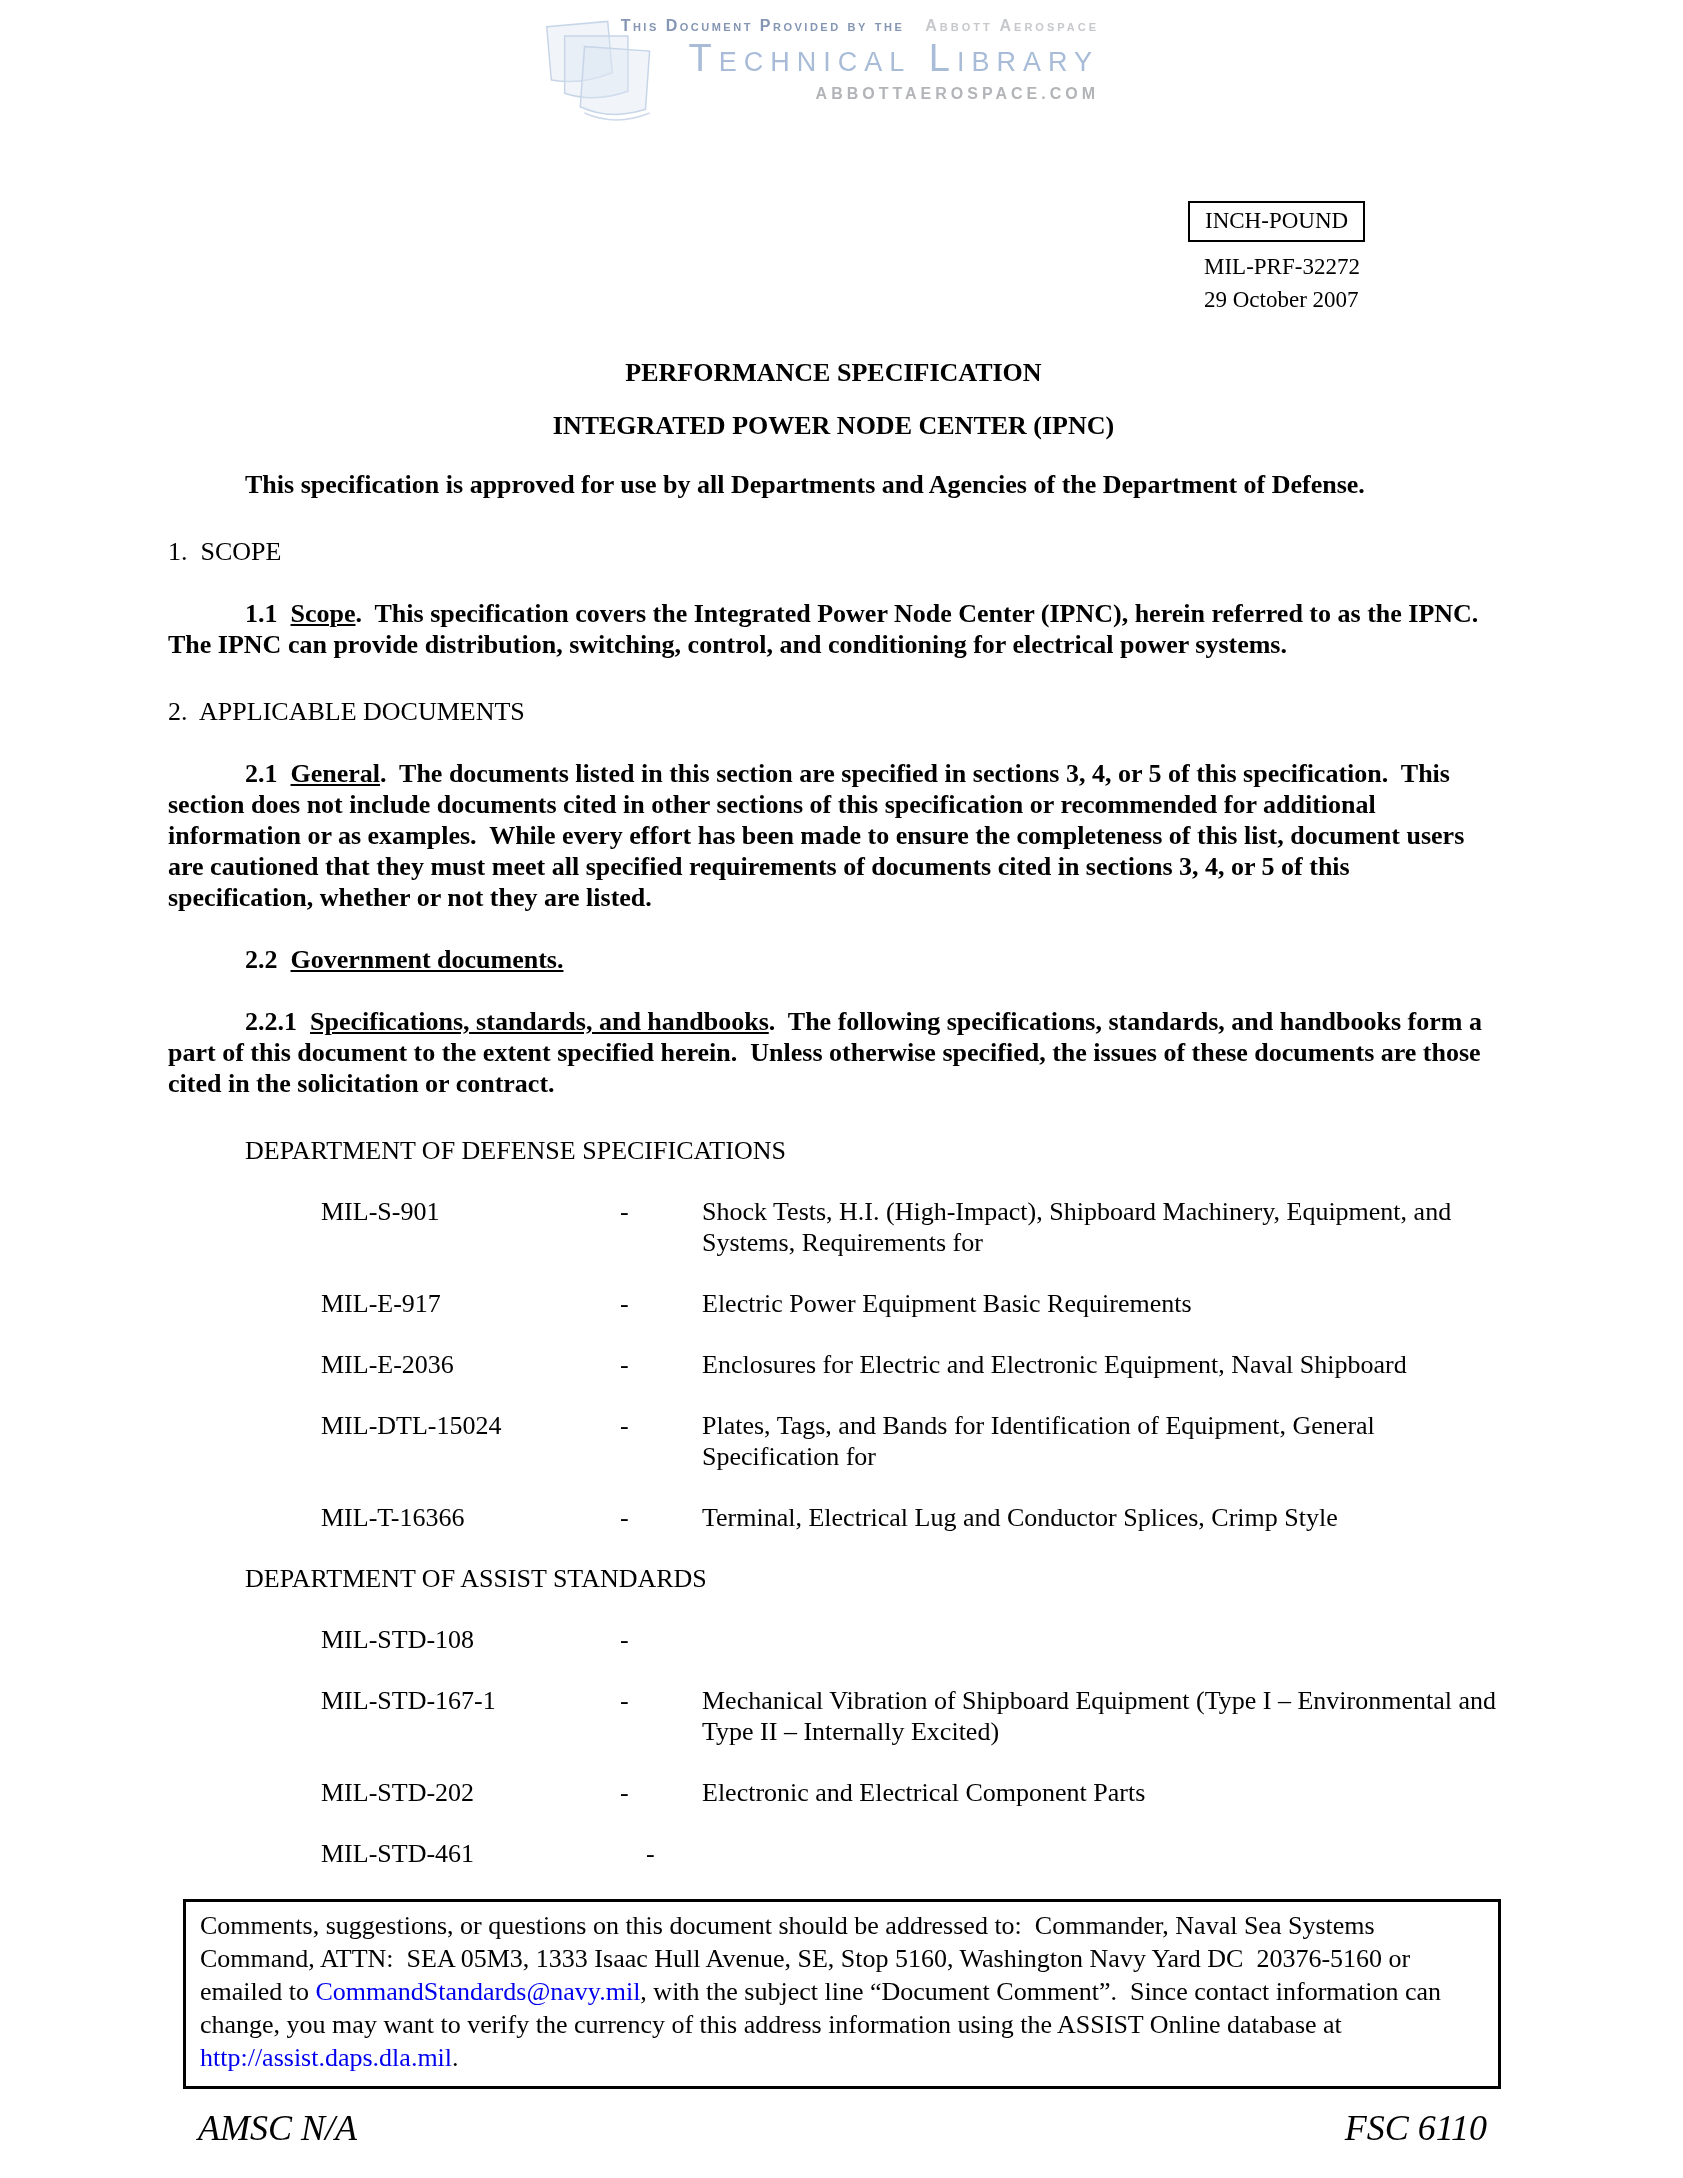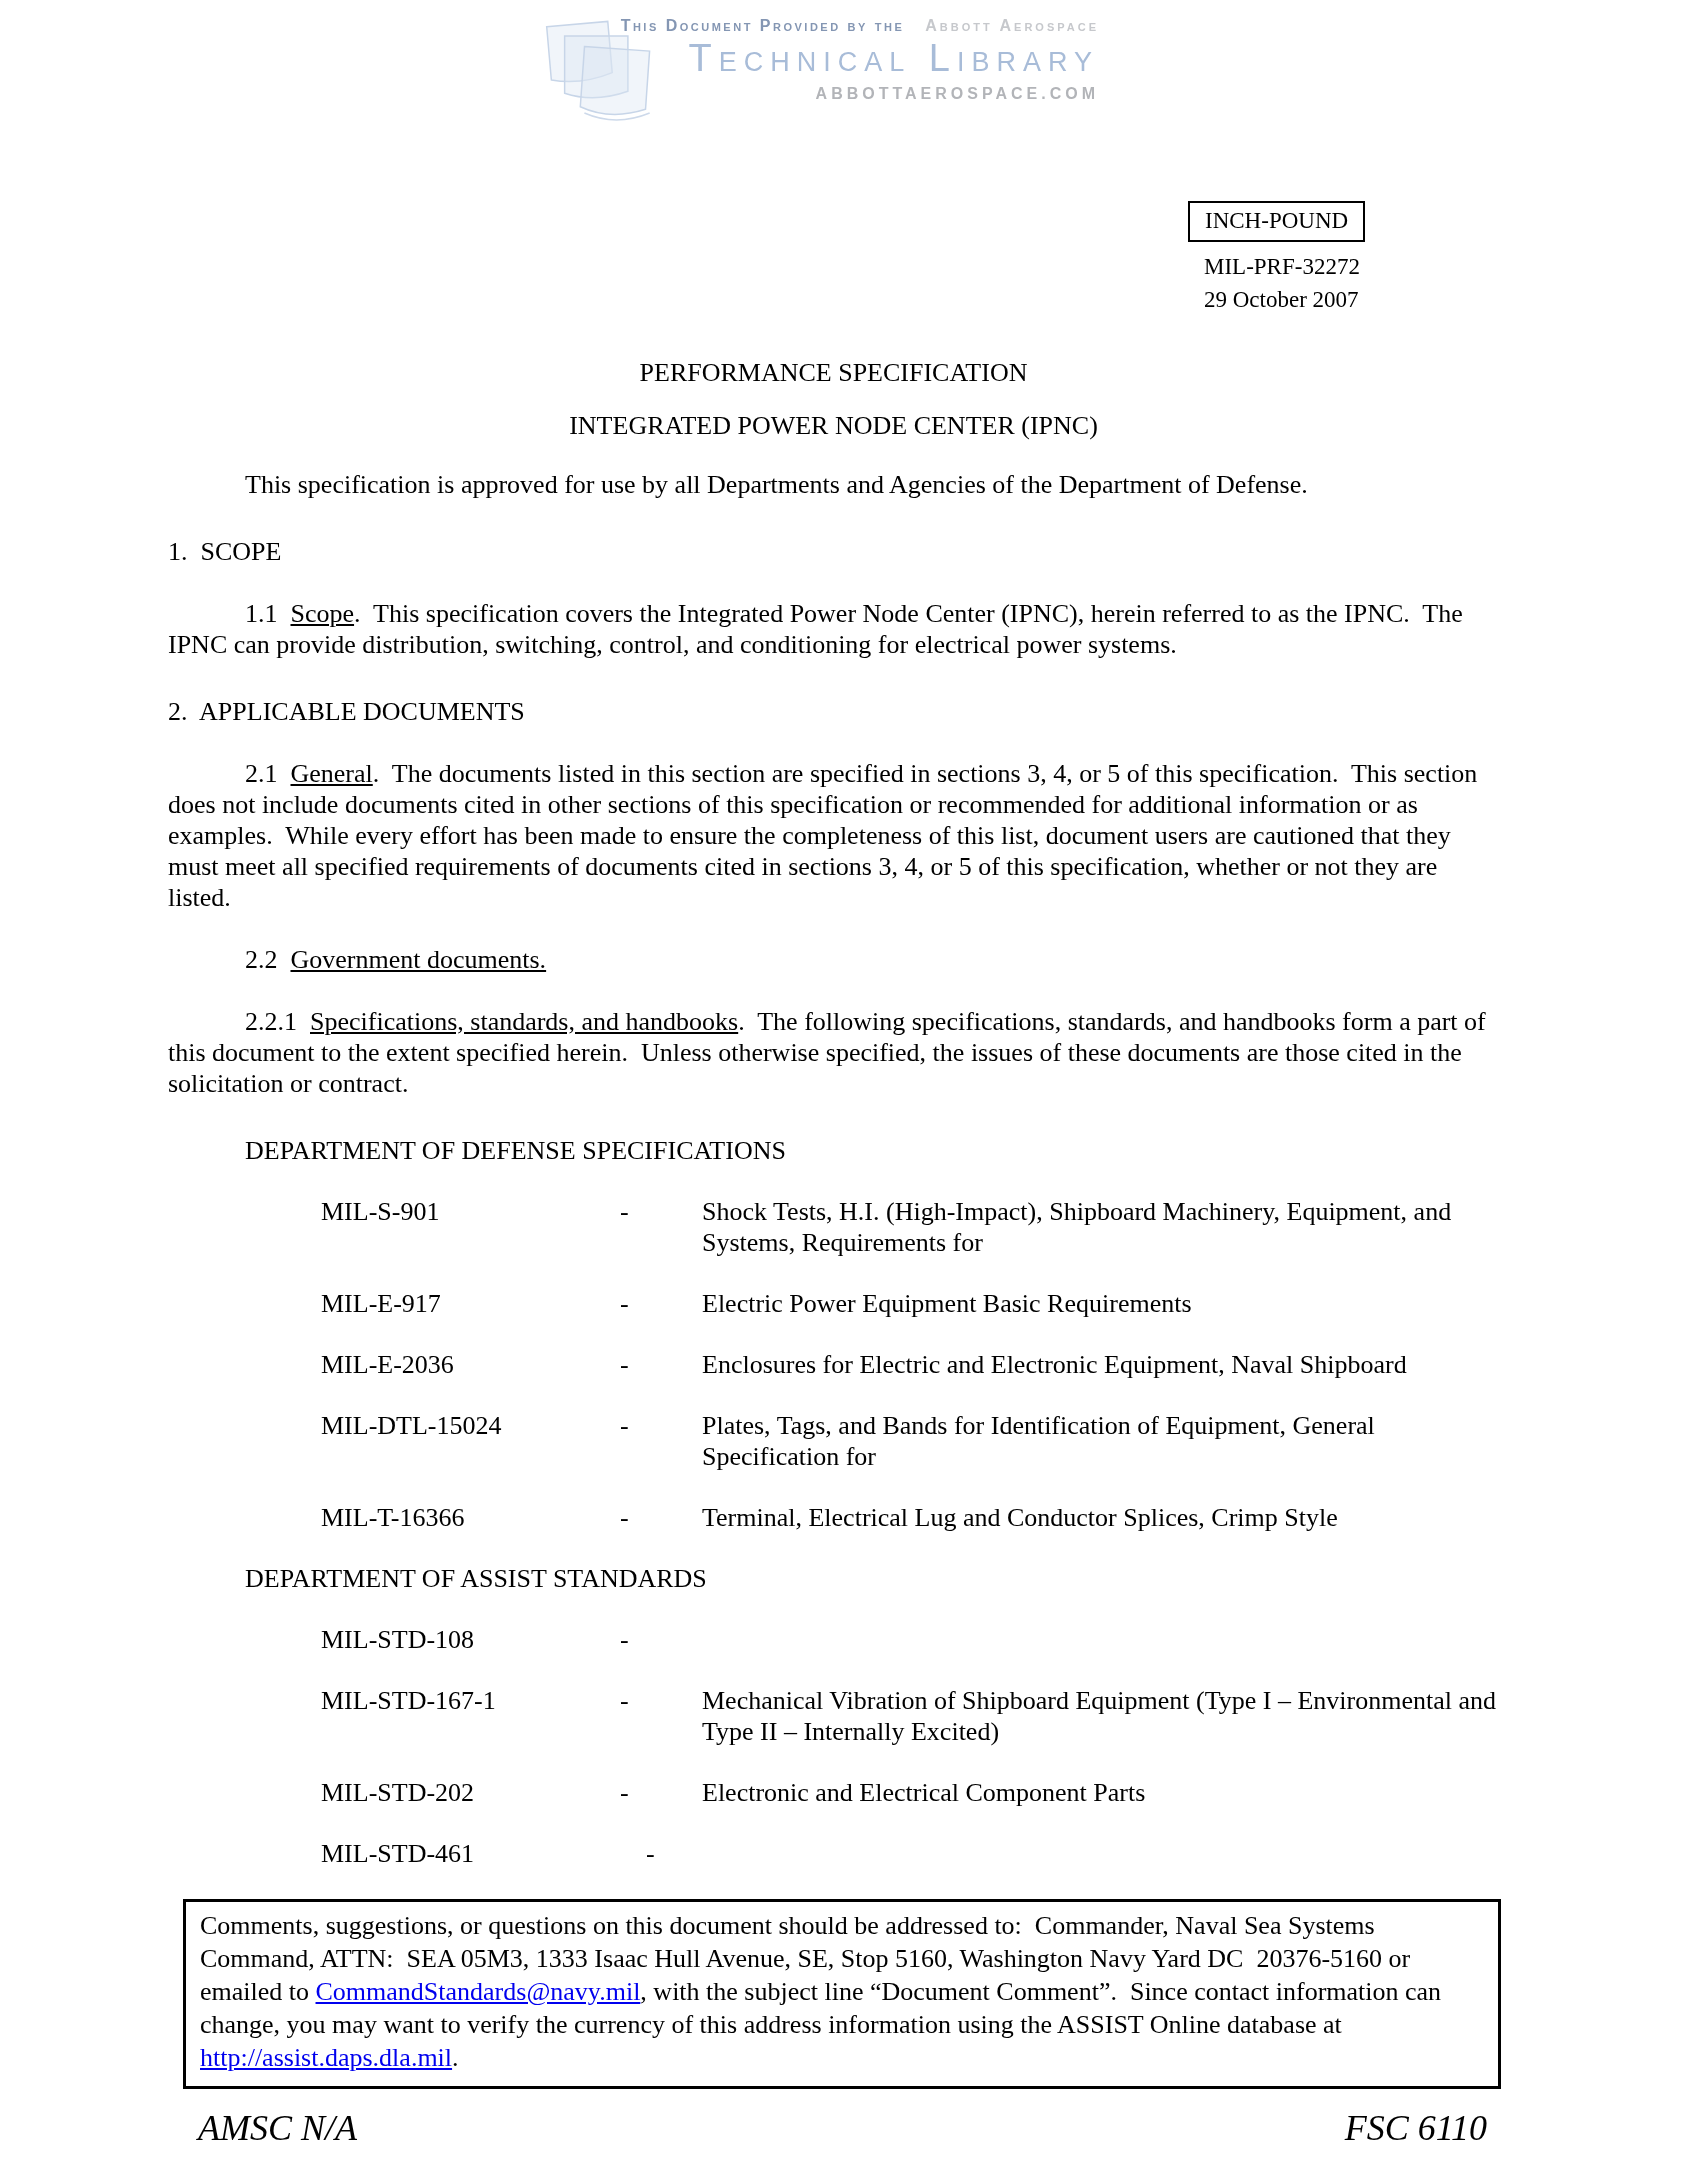--- a/index.html
+++ b/index.html
@@ -37,42 +37,42 @@
   .stamp-box {
     display: inline-block;
     border: 2px solid #000;
     padding: 3px 15px 4px 15px;
     margin-bottom: 7px;
   }
   .doc-number, .doc-date { padding-left: 16px; margin-top: 3px; }
 
   
   .content { margin-top: 236px; }
-  .para { margin: 0 16px 31px 0; text-indent: 77px; white-space: pre-wrap; }
+  .para { margin: 0 16px 31px 0; text-indent: 77px; white-space: pre-wrap; font-weight: bold; }
   .center { text-align: center; text-indent: 0; }
   .heading { margin: 36px 0 31px 0; white-space: pre-wrap; }
   .title-line1 { margin-bottom: 22px; }
   .title-line2 { margin-bottom: 28px; }
   .u { text-decoration: underline; }
   .subheading { padding-left: 77px; margin: 36px 0 30px 0; }
 
   
   .doc-list { margin: 0 0 6px 0; }
   .doc-row { display: grid; grid-template-columns: 299px 82px 1fr; margin-left: 153px; margin-bottom: 30px; }
   .doc-desc { max-width: 802px; }
 
   
   .comment-box {
     border: 3px solid #000;
     margin: 30px 14px 0 15px;
     padding: 7px 16px 12px 14px;
     line-height: 33px;
     white-space: pre-wrap;
   }
-  a.doc-link { color: #0000ee; text-decoration: underline; cursor: pointer; }
+  a.doc-link { color: #0000ee; cursor: pointer; }
 
   
   .footer-row {
     display: flex; justify-content: space-between;
     margin-top: 24px;
     padding: 0 28px 0 30px;
     font-size: 36px;
     font-style: italic;
   }
 </style>

